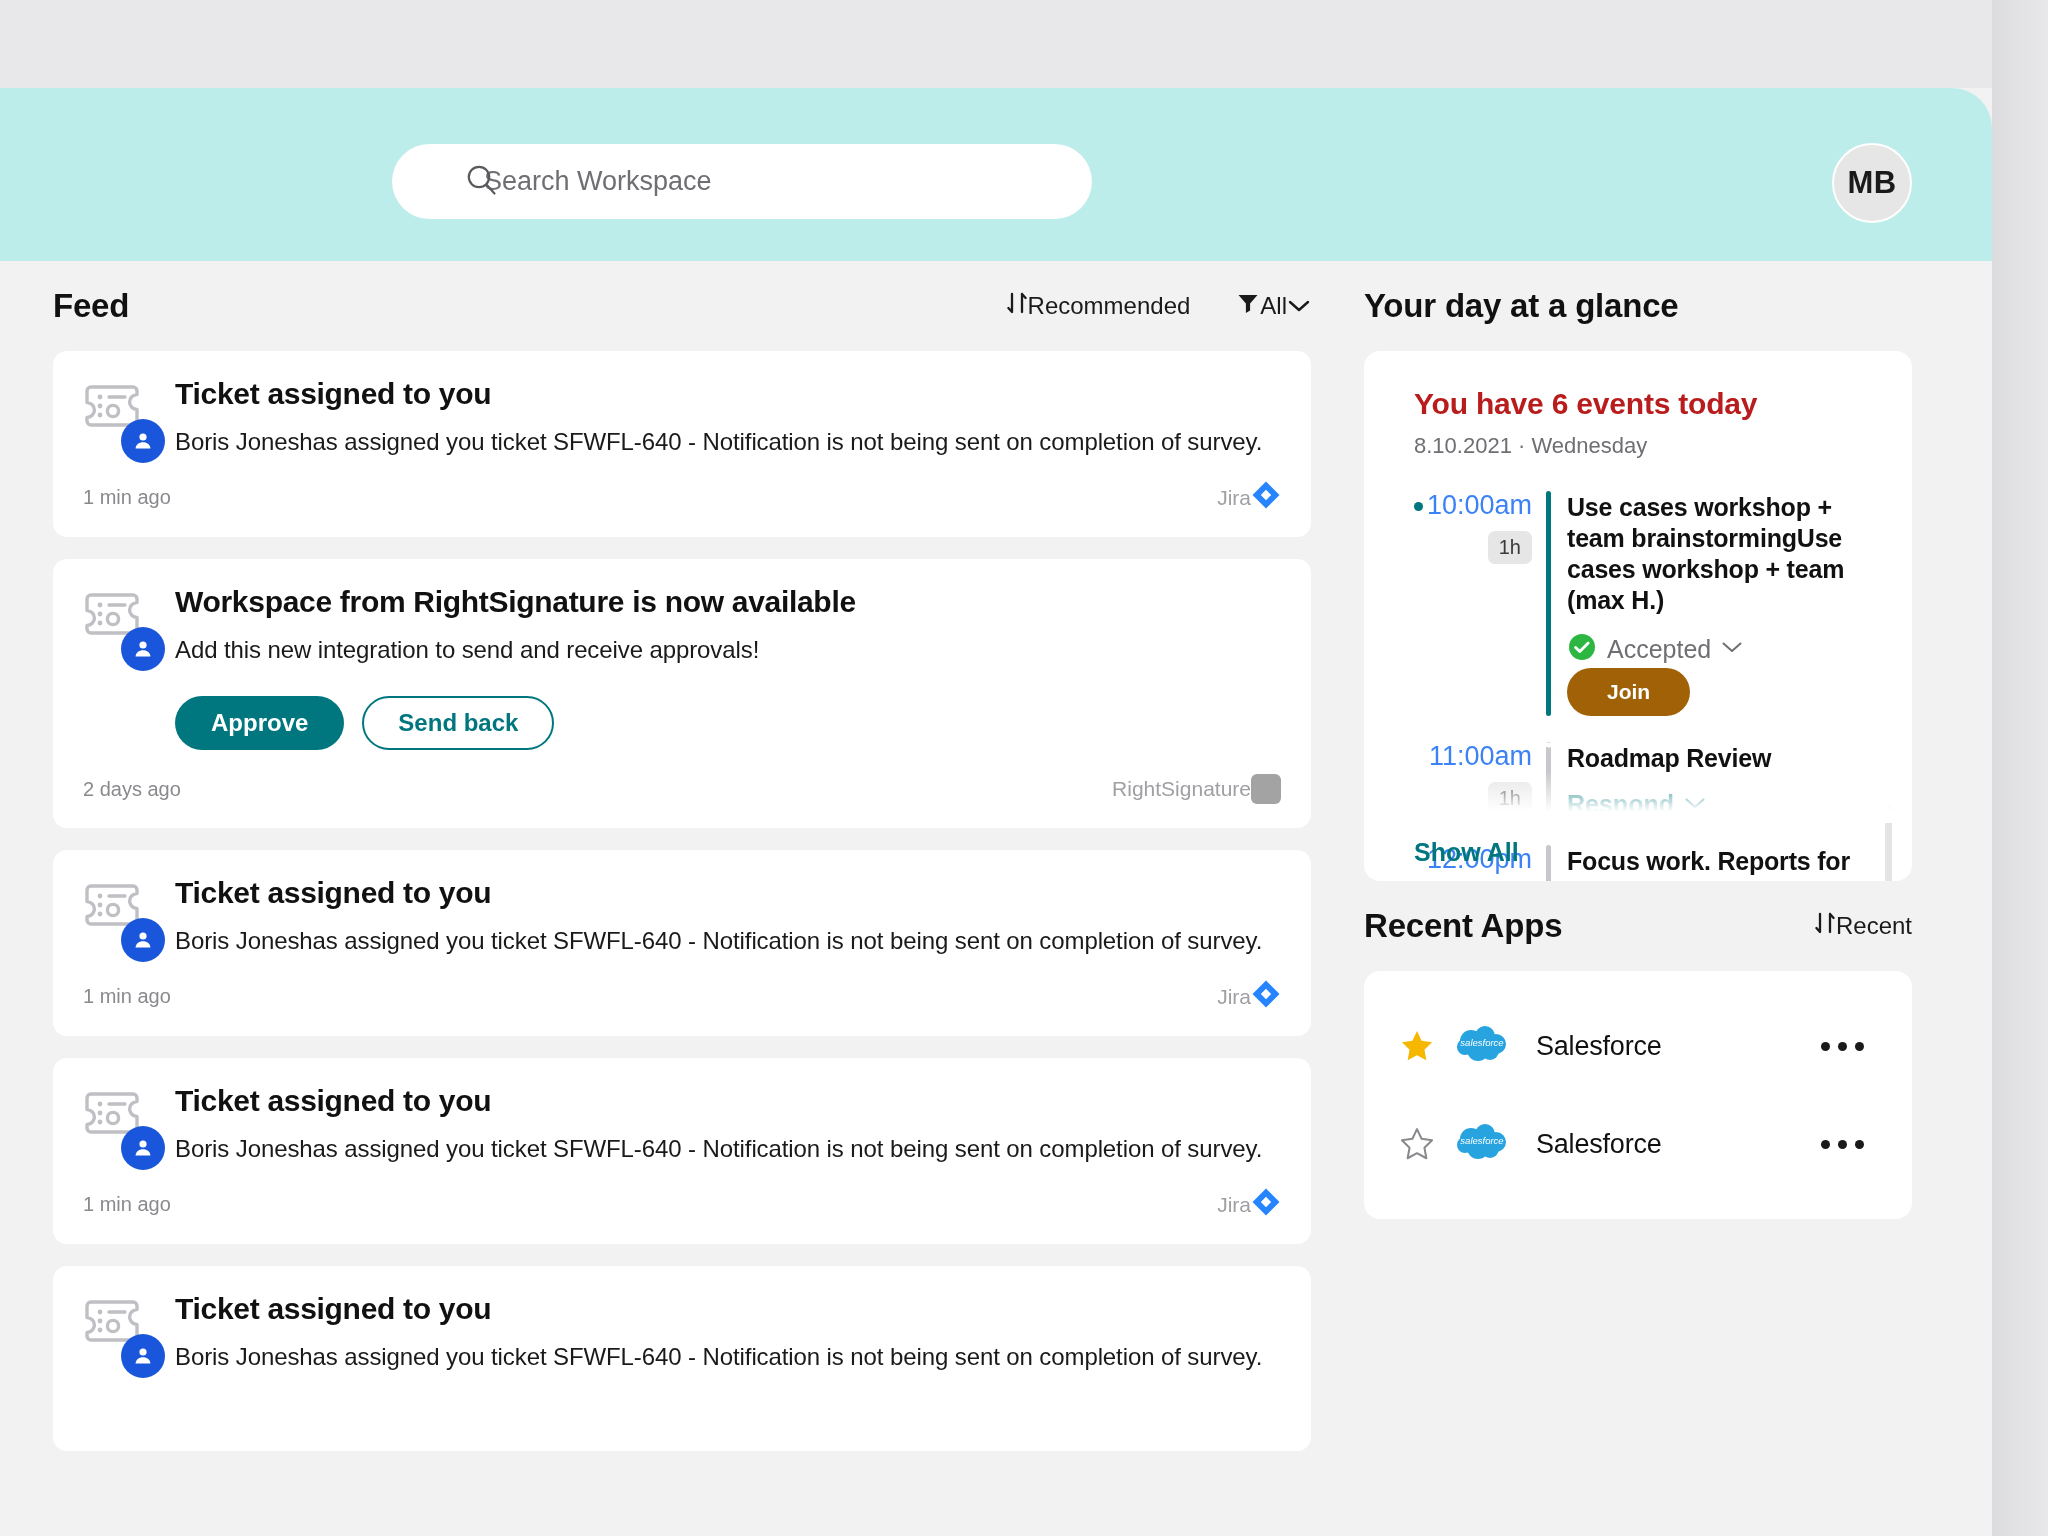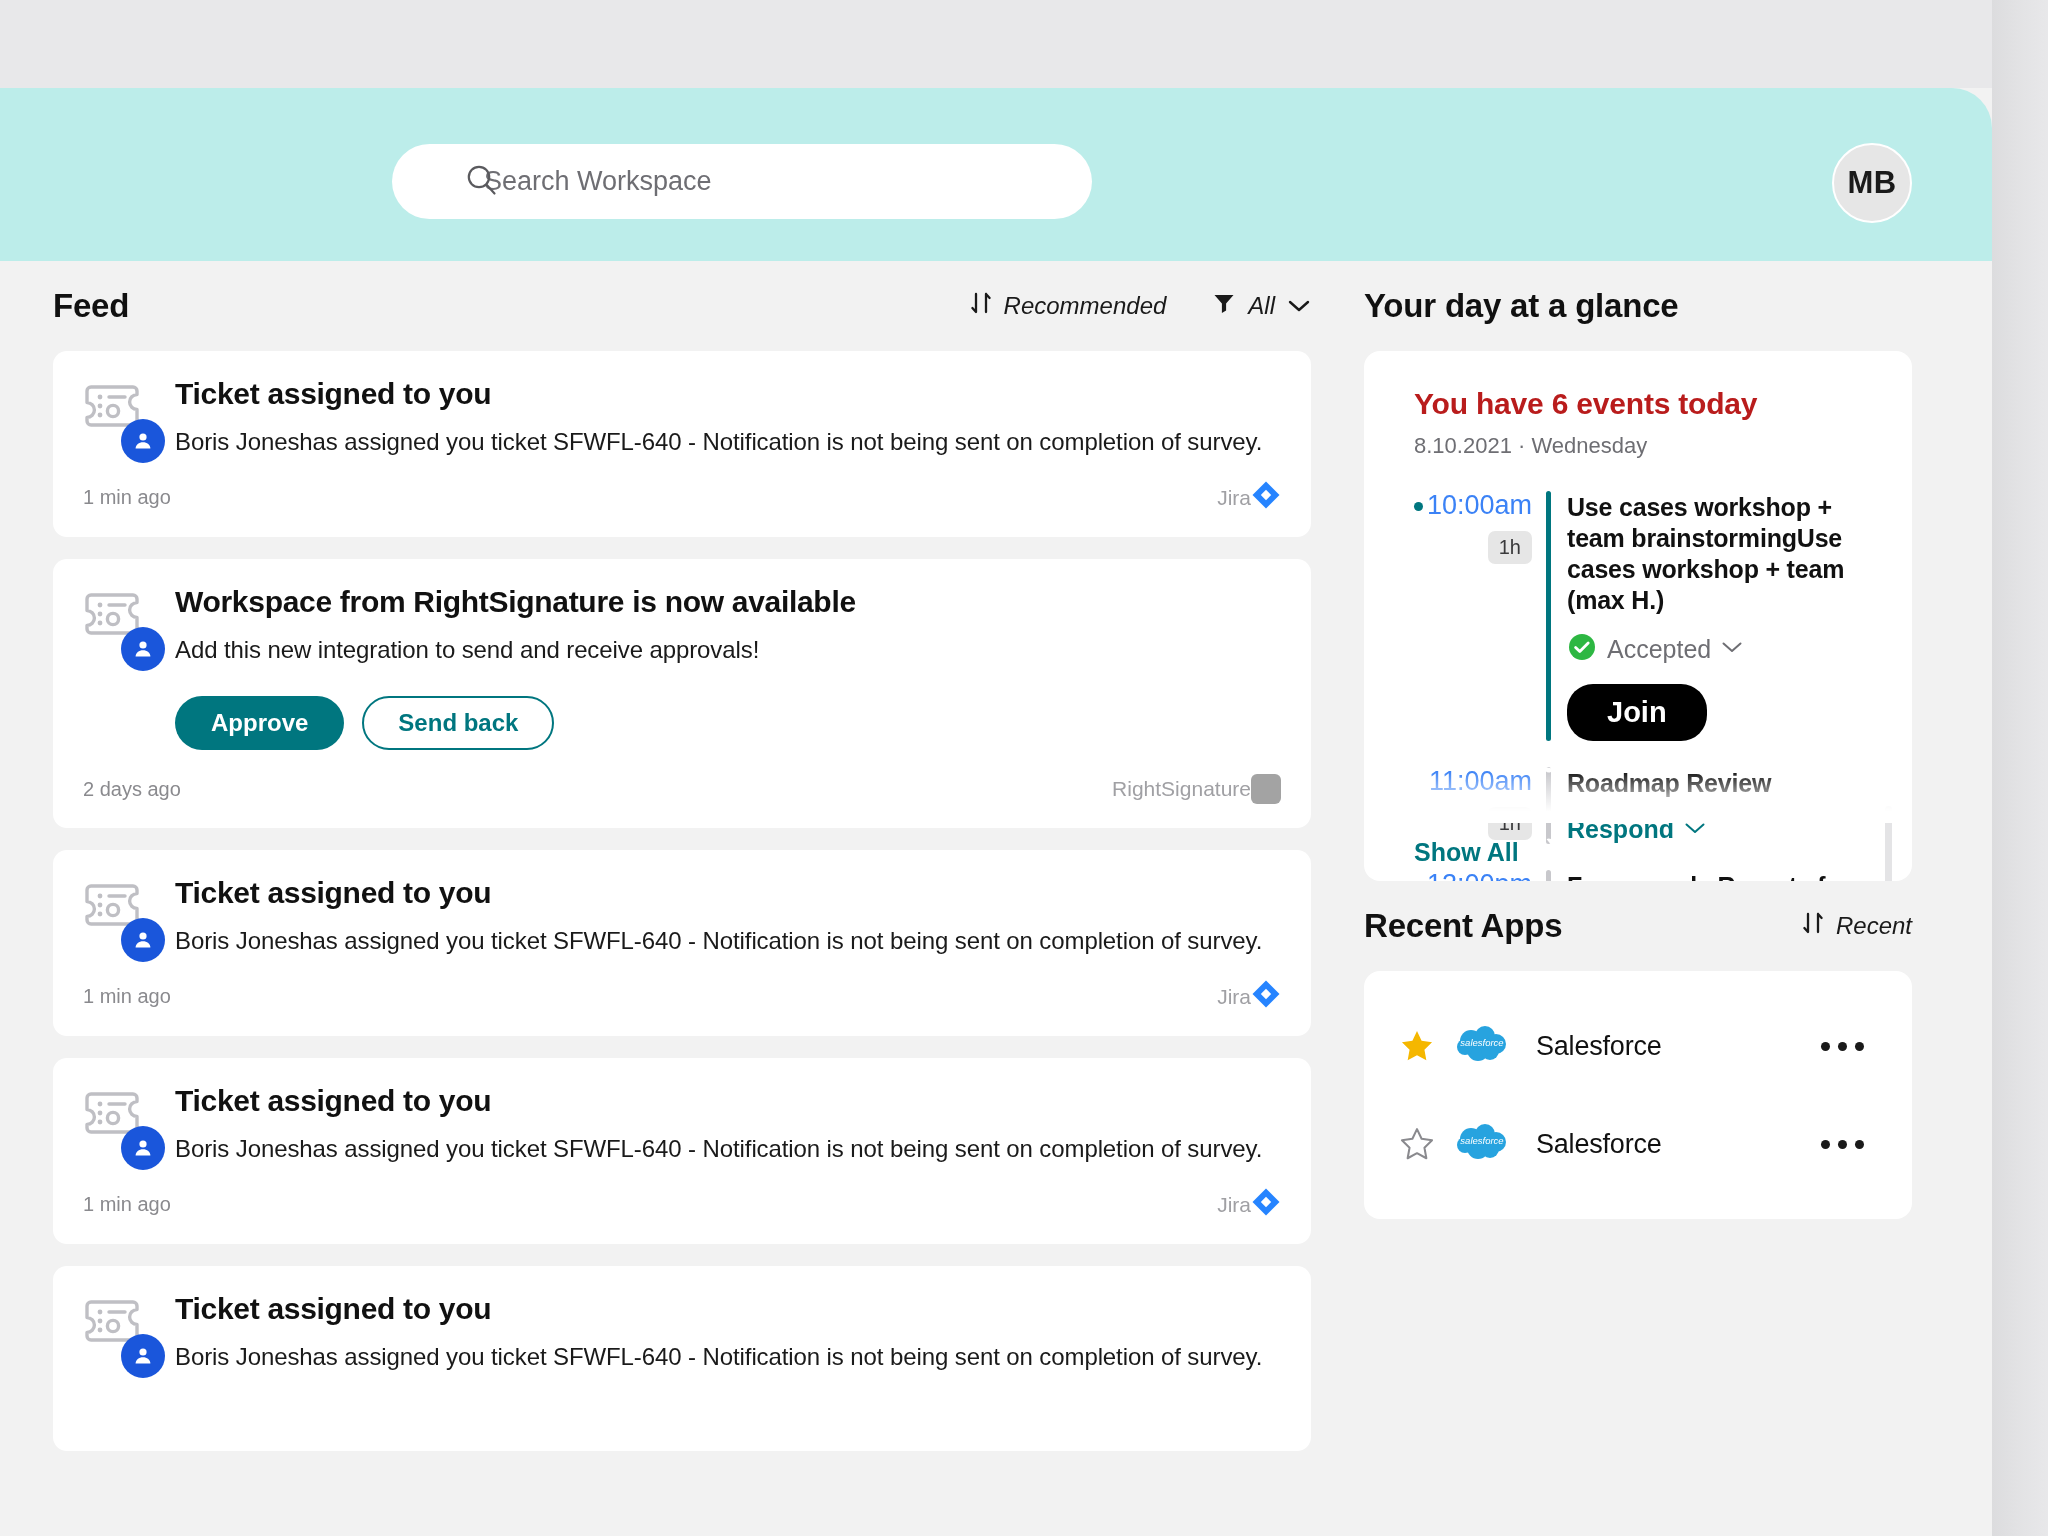--- a/index.html
+++ b/index.html
@@ -82,22 +82,22 @@
   }
 
   
   .sec-head {
     display: flex; align-items: center;
     height: 90px;
   }
   .sec-title { font-size: 33px; font-weight: 700; color: #111; letter-spacing: -.2px; }
   .sec-spacer { flex: 1; }
   .sec-ctl {
-    display: flex; align-items: center; gap: 12px;
-    font-size: 24px; color: #1A1A1A; cursor: pointer; font-style: italic;
+    display: flex; align-items: center; 
+    font-size: 24px; color: #1A1A1A; cursor: pointer;
   }
   .sec-ctl + .sec-ctl { margin-left: 46px; }
 
   
   .card {
     background: #FFFFFF;
     border-radius: 14px;
     margin-bottom: 22px;
     padding: 26px 30px 0 30px;
     position: relative;
@@ -186,24 +186,24 @@
     background: none;
     border-left: 5px dashed #C8C8CC;
     width: 5px;
   }
   .ev-main { flex: 1; padding-top: 1px; }
   .ev-name { font-size: 25px; font-weight: 700; color: #111; line-height: 1.24; letter-spacing: -.2px; }
   .ev-status { display: flex; align-items: center; gap: 10px; margin-top: 16px; }
   .ev-status-label { font-size: 25px; color: #6E6E73; }
   .ev-link { font-size: 25px; font-weight: 700; color: #00767F; cursor: pointer; }
   .join-btn {
-    margin-top: 18px;
-    background: #000000; color: #fff; border: none;
+    margin-top: 2px;
+    background: #a16207; color: #fff; border: none;
     border-radius: 26px; font-family: "Liberation Sans", sans-serif;
-    font-size: 29px; font-weight: 700; padding: 12px 40px; cursor: pointer;
+    font-size: 21px; font-weight: 700; padding: 12px 40px; cursor: pointer;
   }
   #agenda-scroll {
     position: absolute; right: 20px; top: 455px;
     width: 7px; height: 185px; border-radius: 4px; background: #E4E4E6;
   }
   #agenda-fade {
     position: absolute; left: 0; right: 0; bottom: 58px; height: 52px;
     background: linear-gradient(to bottom, rgba(255,255,255,0), #FFFFFF 78%);
     pointer-events: none;
   }

